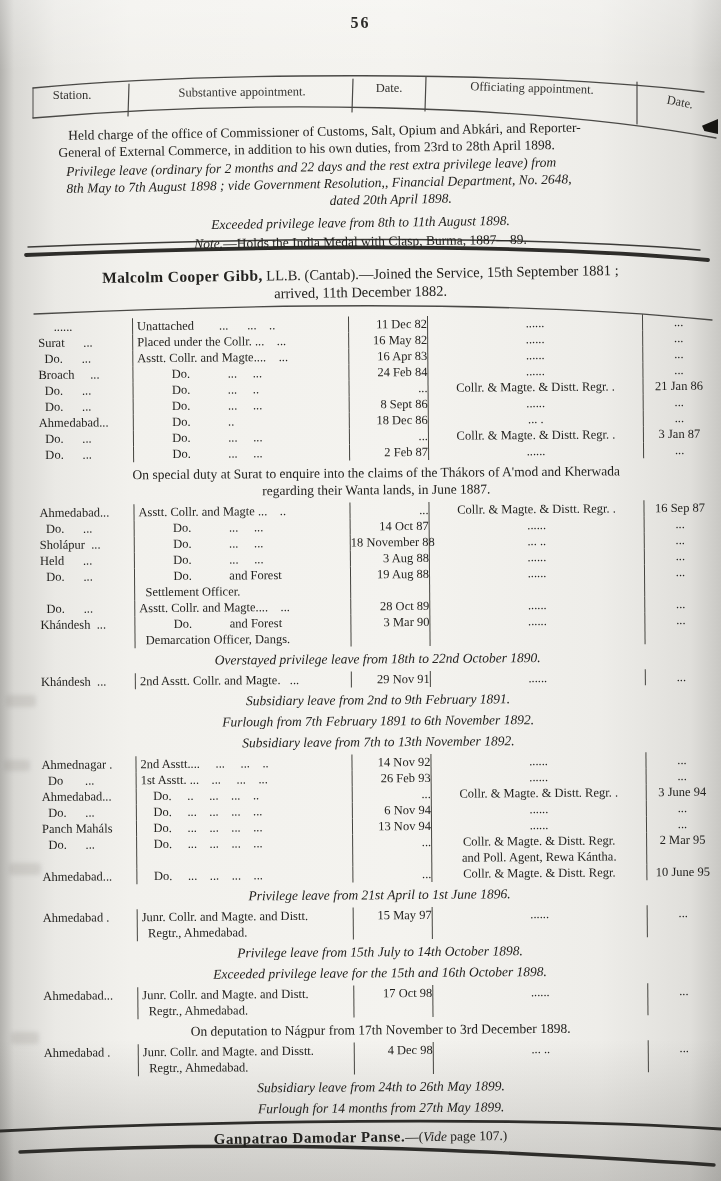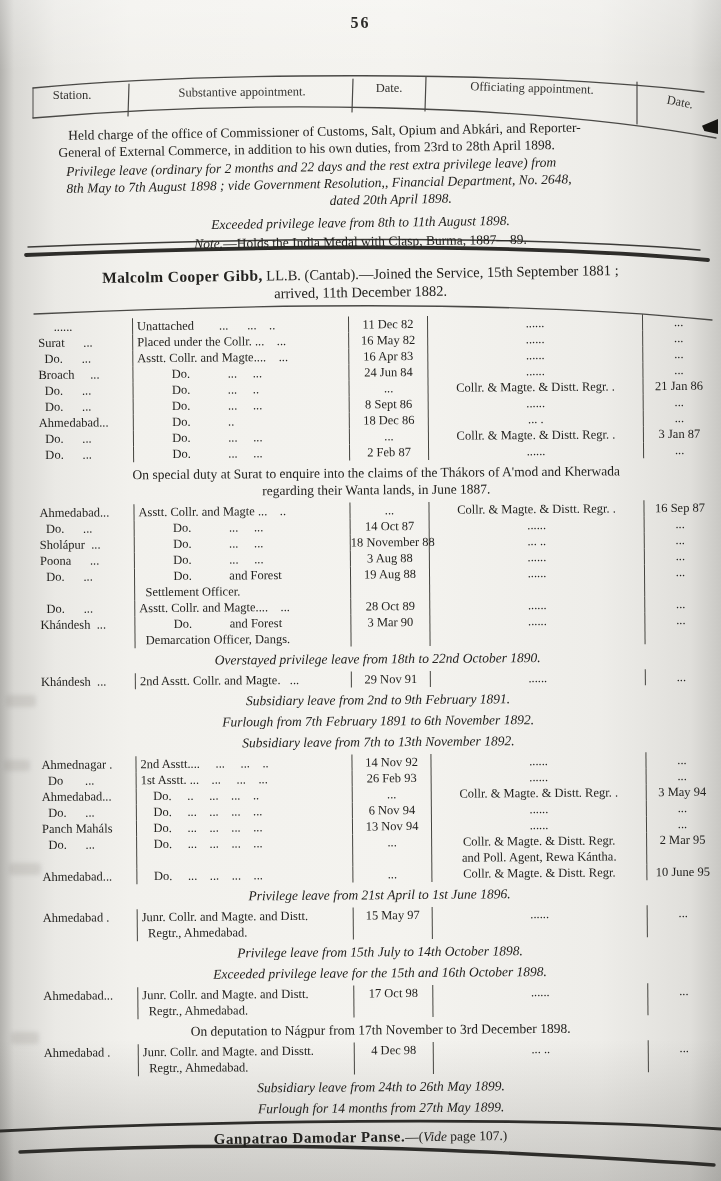--- a/index.html
+++ b/index.html
@@ -22,21 +22,21 @@
   .officer{position:absolute;top:265px;left:0;width:100%;text-align:center;
     font-size:14.5px;line-height:18px;transform:rotate(-0.9deg);}
   .officer .b{font-size:15.5px;letter-spacing:.4px;}
   .table-body{position:absolute;left:36px;top:319px;width:678px;
     font-size:12.5px;line-height:16px;transform:rotate(-0.45deg);transform-origin:0 0;}
   .srow{display:grid;grid-template-columns:96px 216px 80px 214px 72px;align-items:stretch;}
   .c{padding:0;}
   .c1{white-space:pre;padding-left:2px;}
   .c2{border-left:1px solid #45443f;padding-left:4px;}
   .c2 div{white-space:pre;}
-  .c3{border-left:1px solid #45443f;border-right:1px solid #45443f;text-align:center;white-space:pre;}
+  .c3{border-left:1px solid #45443f;border-right:1px solid #45443f;text-align:right;white-space:pre;}
   .c4{text-align:center;}
   .c4 div{white-space:pre;}
   .c5{border-left:1px solid #45443f;text-align:center;white-space:pre;}
   .note{margin:4px 0;text-align:center;line-height:17px;font-size:13.5px;}
   .note.italic{font-style:italic;}
   .note.roman{font-style:normal;}
   .footer{position:absolute;top:1129px;left:0;width:100%;text-align:center;
     font-size:13.5px;transform:rotate(-0.8deg);}
   .footer .b{font-size:15px;letter-spacing:.5px;}
   .blob{position:absolute;left:702px;top:119px;width:16px;height:15px;background:#161512;
@@ -126,21 +126,21 @@
         <div class="c c4">
           <div>......</div>
         </div>
         <div class="c c5"><div>...</div></div>
       </div>
       <div class="srow">
         <div class="c c1"><div>Broach     ...</div></div>
         <div class="c c2">
           <div>           Do.            ...     ...</div>
         </div>
-        <div class="c c3"><div>24 Jun 84</div></div>
+        <div class="c c3"><div>24 Feb 84</div></div>
         <div class="c c4">
           <div>......</div>
         </div>
         <div class="c c5"><div>...</div></div>
       </div>
       <div class="srow">
         <div class="c c1"><div>  Do.      ...</div></div>
         <div class="c c2">
           <div>           Do.            ...     ..</div>
         </div>
@@ -225,21 +225,21 @@
         <div class="c c2">
           <div>           Do.            ...     ...</div>
         </div>
         <div class="c c3"><div>18 November 88</div></div>
         <div class="c c4">
           <div>... ..</div>
         </div>
         <div class="c c5"><div>...</div></div>
       </div>
       <div class="srow">
-        <div class="c c1"><div>Poona      ...</div></div>
+        <div class="c c1"><div>Held      ...</div></div>
         <div class="c c2">
           <div>           Do.            ...     ...</div>
         </div>
         <div class="c c3"><div>3 Aug 88</div></div>
         <div class="c c4">
           <div>......</div>
         </div>
         <div class="c c5"><div>...</div></div>
       </div>
       <div class="srow">
@@ -324,21 +324,21 @@
       </div>
       <div class="srow">
         <div class="c c1"><div>Ahmedabad...</div></div>
         <div class="c c2">
           <div>    Do.     ..     ...    ...    ..</div>
         </div>
         <div class="c c3"><div>...</div></div>
         <div class="c c4">
           <div>Collr. &amp; Magte. &amp; Distt. Regr. .</div>
         </div>
-        <div class="c c5"><div>3 May 94</div></div>
+        <div class="c c5"><div>3 June 94</div></div>
       </div>
       <div class="srow">
         <div class="c c1"><div>  Do.      ...</div></div>
         <div class="c c2">
           <div>    Do.     ...    ...    ...    ...</div>
         </div>
         <div class="c c3"><div>6 Nov 94</div></div>
         <div class="c c4">
           <div>......</div>
         </div>

